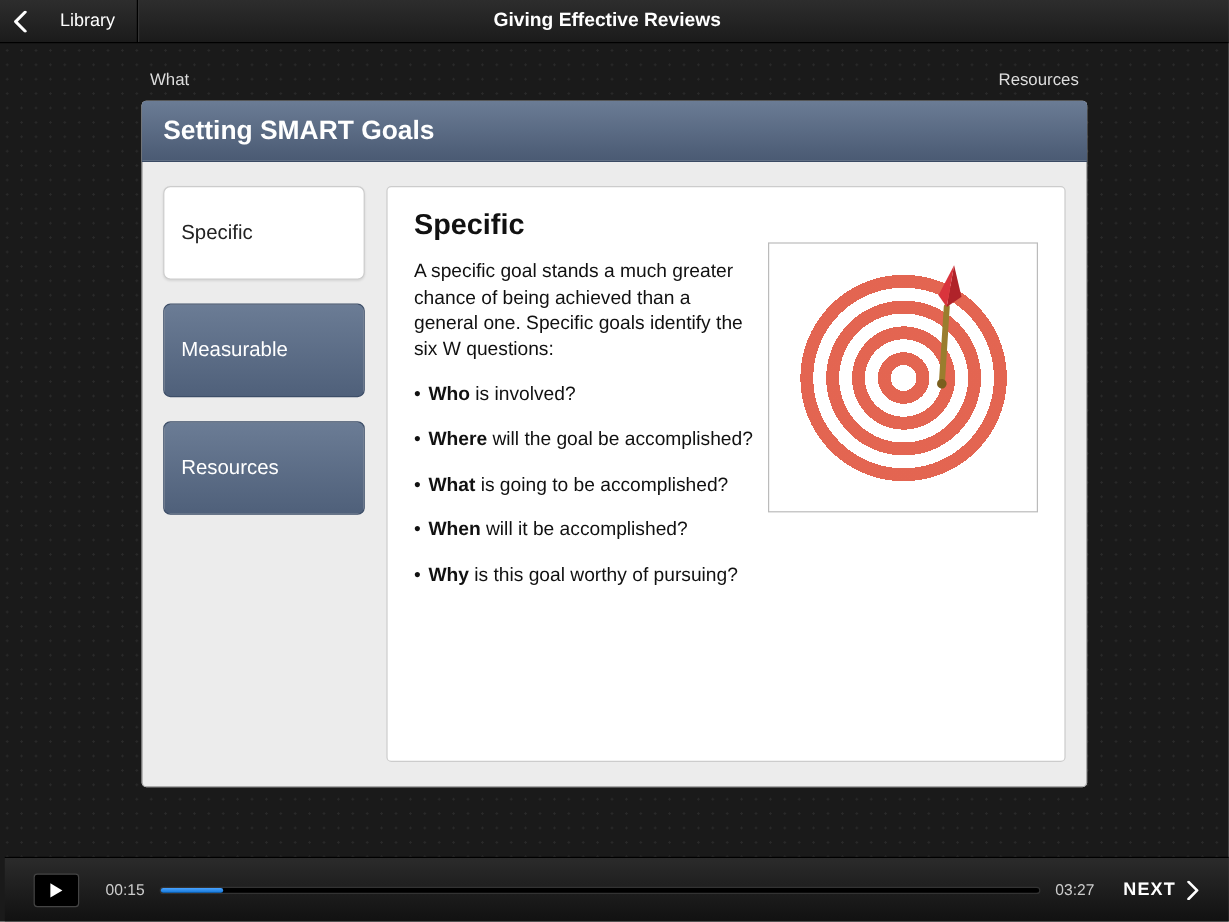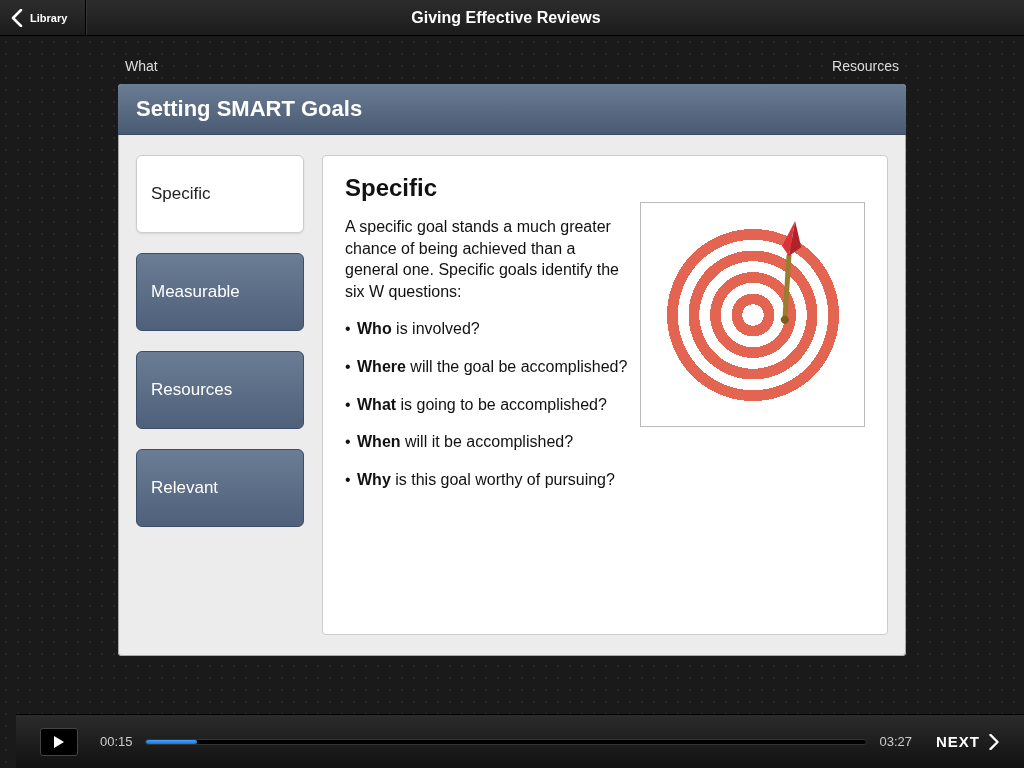--- a/index.html
+++ b/index.html
@@ -24,21 +24,21 @@
 }
 .back-btn {
   display: flex; align-items: center;
   padding: 0 18px 0 10px;
   height: 100%;
   cursor: pointer;
   border-right: 1px solid #000;
   box-shadow: 1px 0 0 #333;
 }
 .back-btn svg { width: 14px; height: 18px; margin-right: 6px; }
-.back-label { font-size: 11px; font-weight: 700; }
+.back-label { font-size: 15px; font-weight: 400; margin-left: 20px; }
 .top-title {
   position: absolute; left: 0; right: 12px;
   text-align: center;
   font-size: 16px; font-weight: 600;
   pointer-events: none;
 }
 
 .submenu {
   display: flex; justify-content: space-between;
   padding: 22px 125px 10px 125px;
@@ -120,21 +120,21 @@
   display: flex; align-items: center; justify-content: center;
 }
 .ring {
   position: absolute;
   border-radius: 50%;
 }
 .ring.r1 { width: 190px; height: 190px; background: radial-gradient(circle, #fff 0 8%, #e0543e 8% 16%, #fff 16% 24%, #e0543e 24% 32%, #fff 32% 40%, #e0543e 40% 48%, #fff 48% 56%, #e0543e 56% 64%, #fff 64% 72%, #e0543e 72% 80%, #fff 80% 88%, #e0543e 88% 100%); opacity: .9; }
 .dart { position: absolute; left: 78px; top: 10px; transform: rotate(-35deg); }
 
 .player {
-  position: absolute; bottom: 0; left: 16px; right: 0;
+  position: absolute; bottom: 0; left: 4px; right: 0;
   height: 54px;
   background: linear-gradient(#2b2b2b, #111);
   border-top: 1px solid #000;
   display: flex; align-items: center;
   padding: 12px 24px;
   justify-content: flex-end;
 }
 .play-btn {
   width: 38px; height: 28px;
   background: #000;
@@ -190,23 +190,20 @@
   <div class="slide-body">
     <div class="tabs-col">
       <div class="tab active">
         <span>Specific</span>
       </div>
       <div class="tab inactive">
         <span>Measurable</span>
       </div>
       <div class="tab inactive">
         <span>Resources</span>
-      </div>
-      <div class="tab inactive">
-        <span>Relevant</span>
       </div>
     </div>
     <div class="content-col">
       <h2>Specific</h2>
       <p class="intro">A specific goal stands a much greater chance of being achieved than a general one. Specific goals identify the six W questions:</p>
       <ul class="bullets">
         <li><b>Who</b><span> is involved?</span></li>
         <li><b>Where</b><span> will the goal be accomplished?</span></li>
         <li><b>What</b><span> is going to be accomplished?</span></li>
         <li><b>When</b><span> will it be accomplished?</span></li>

